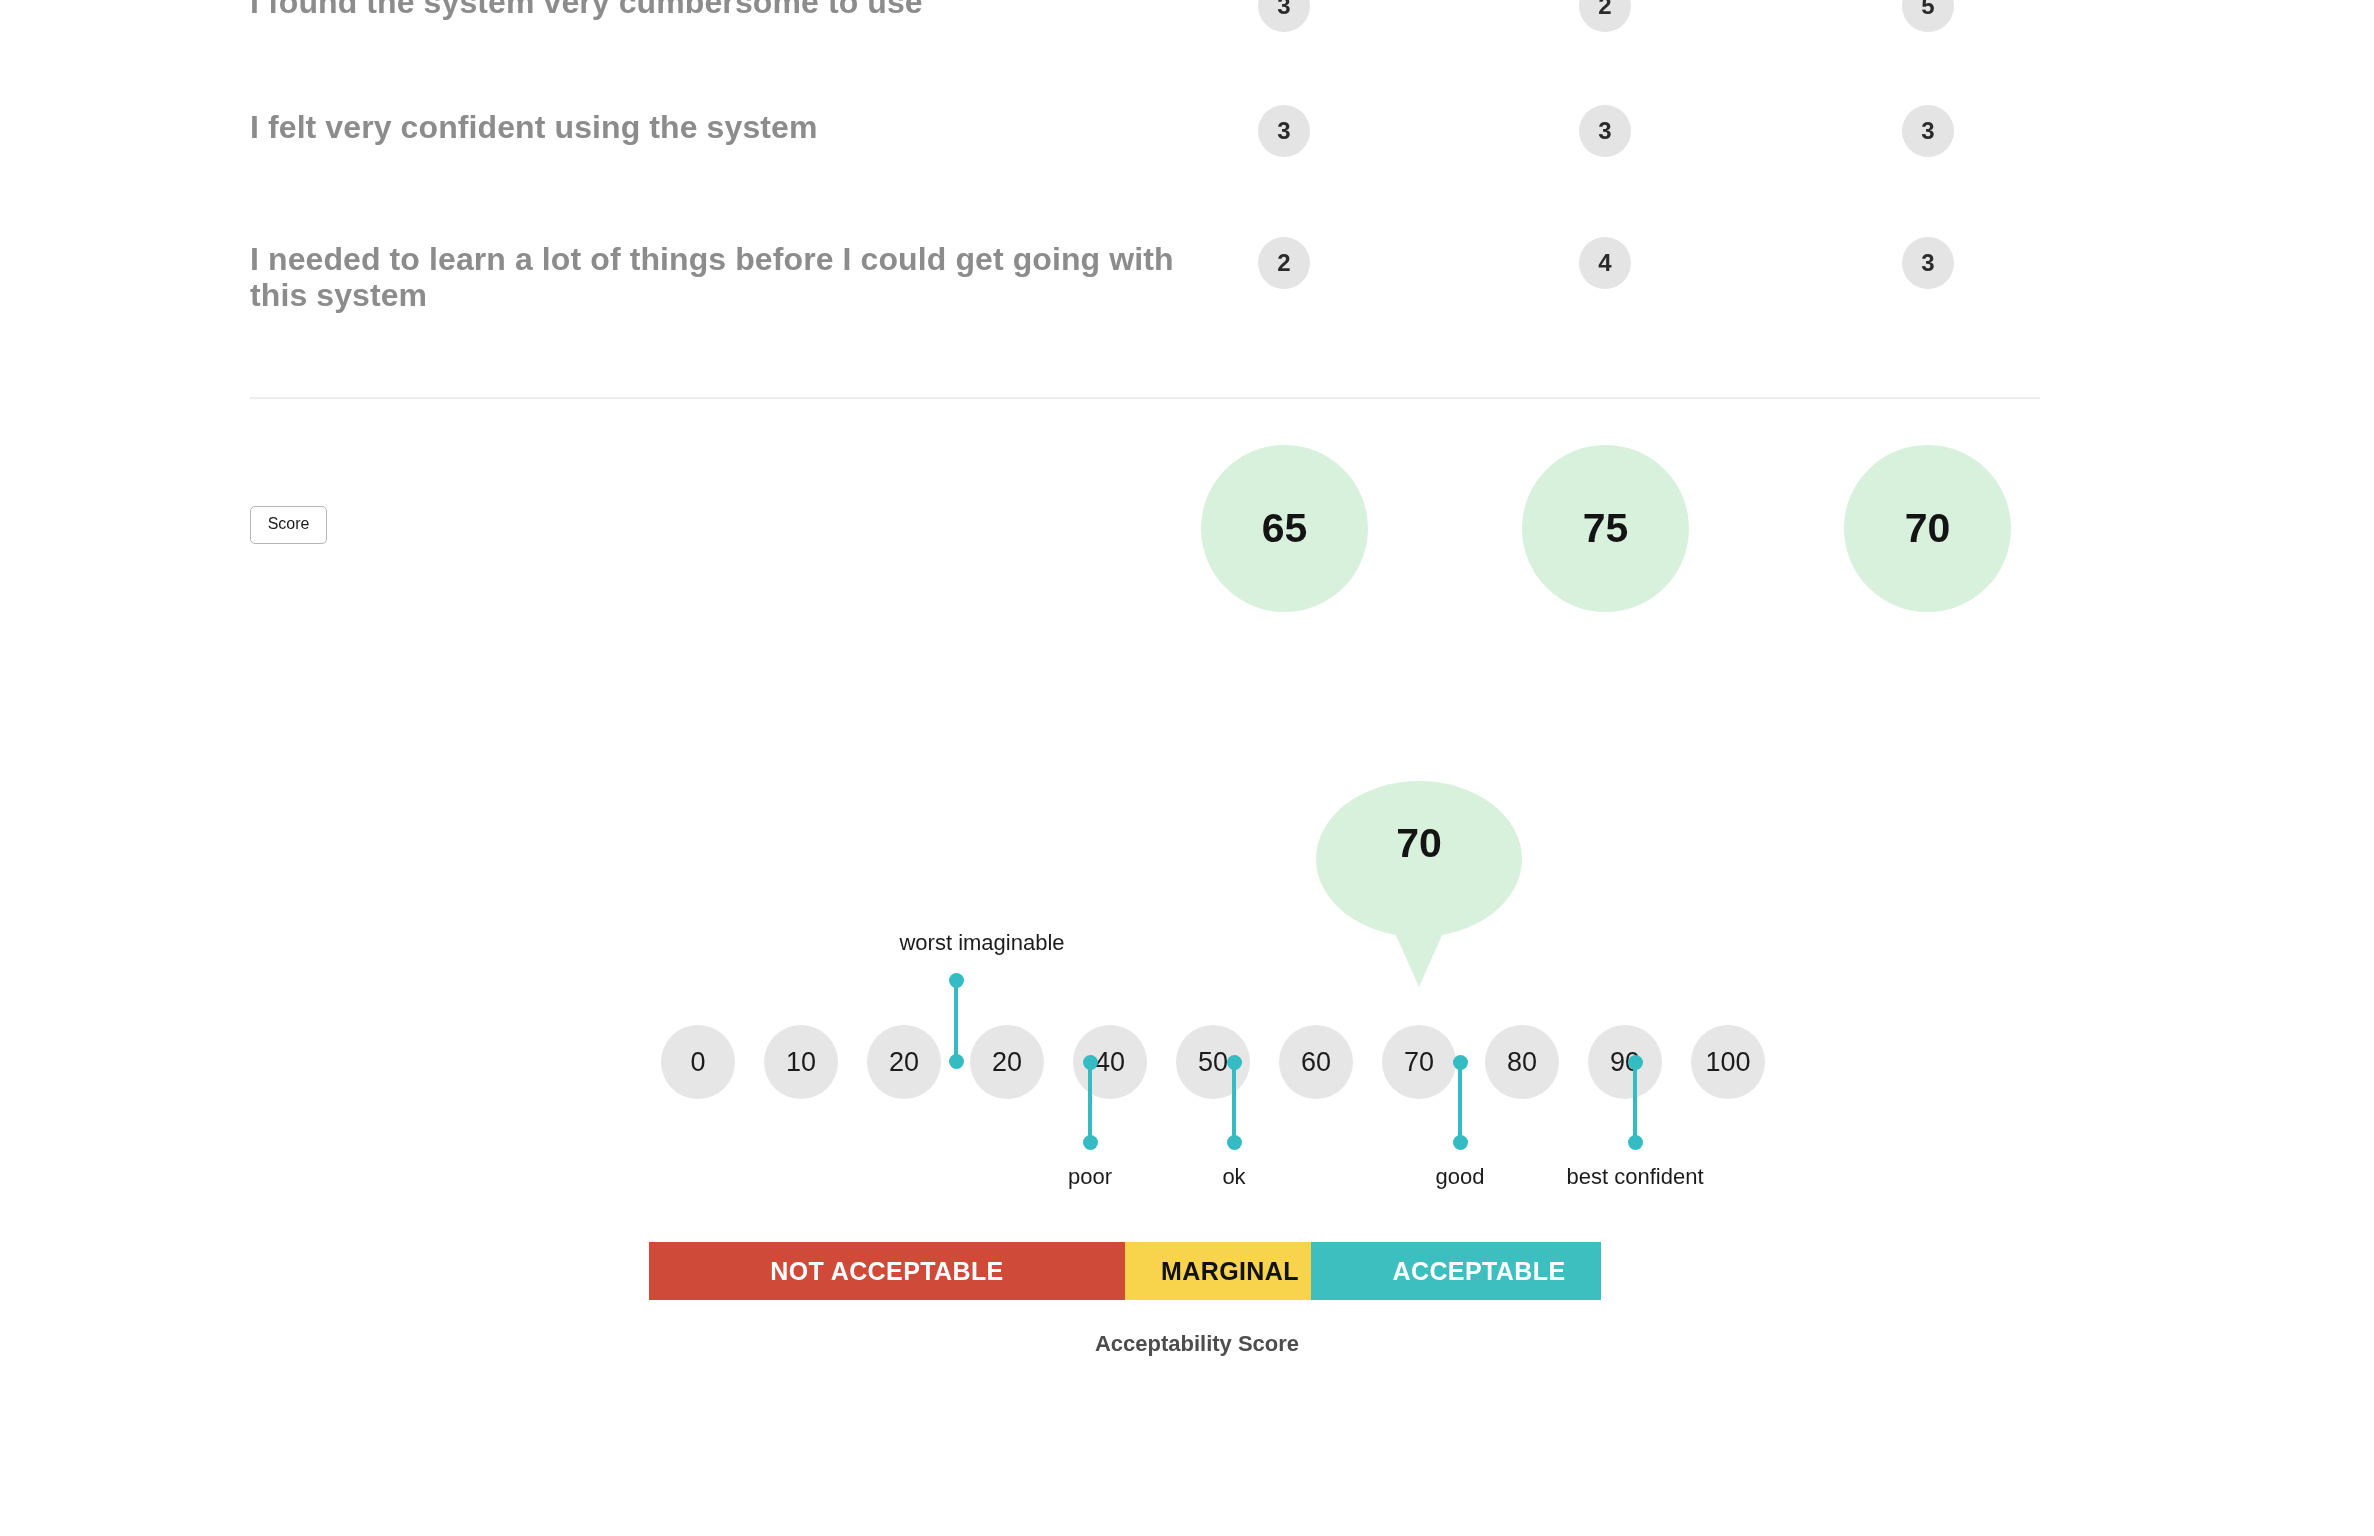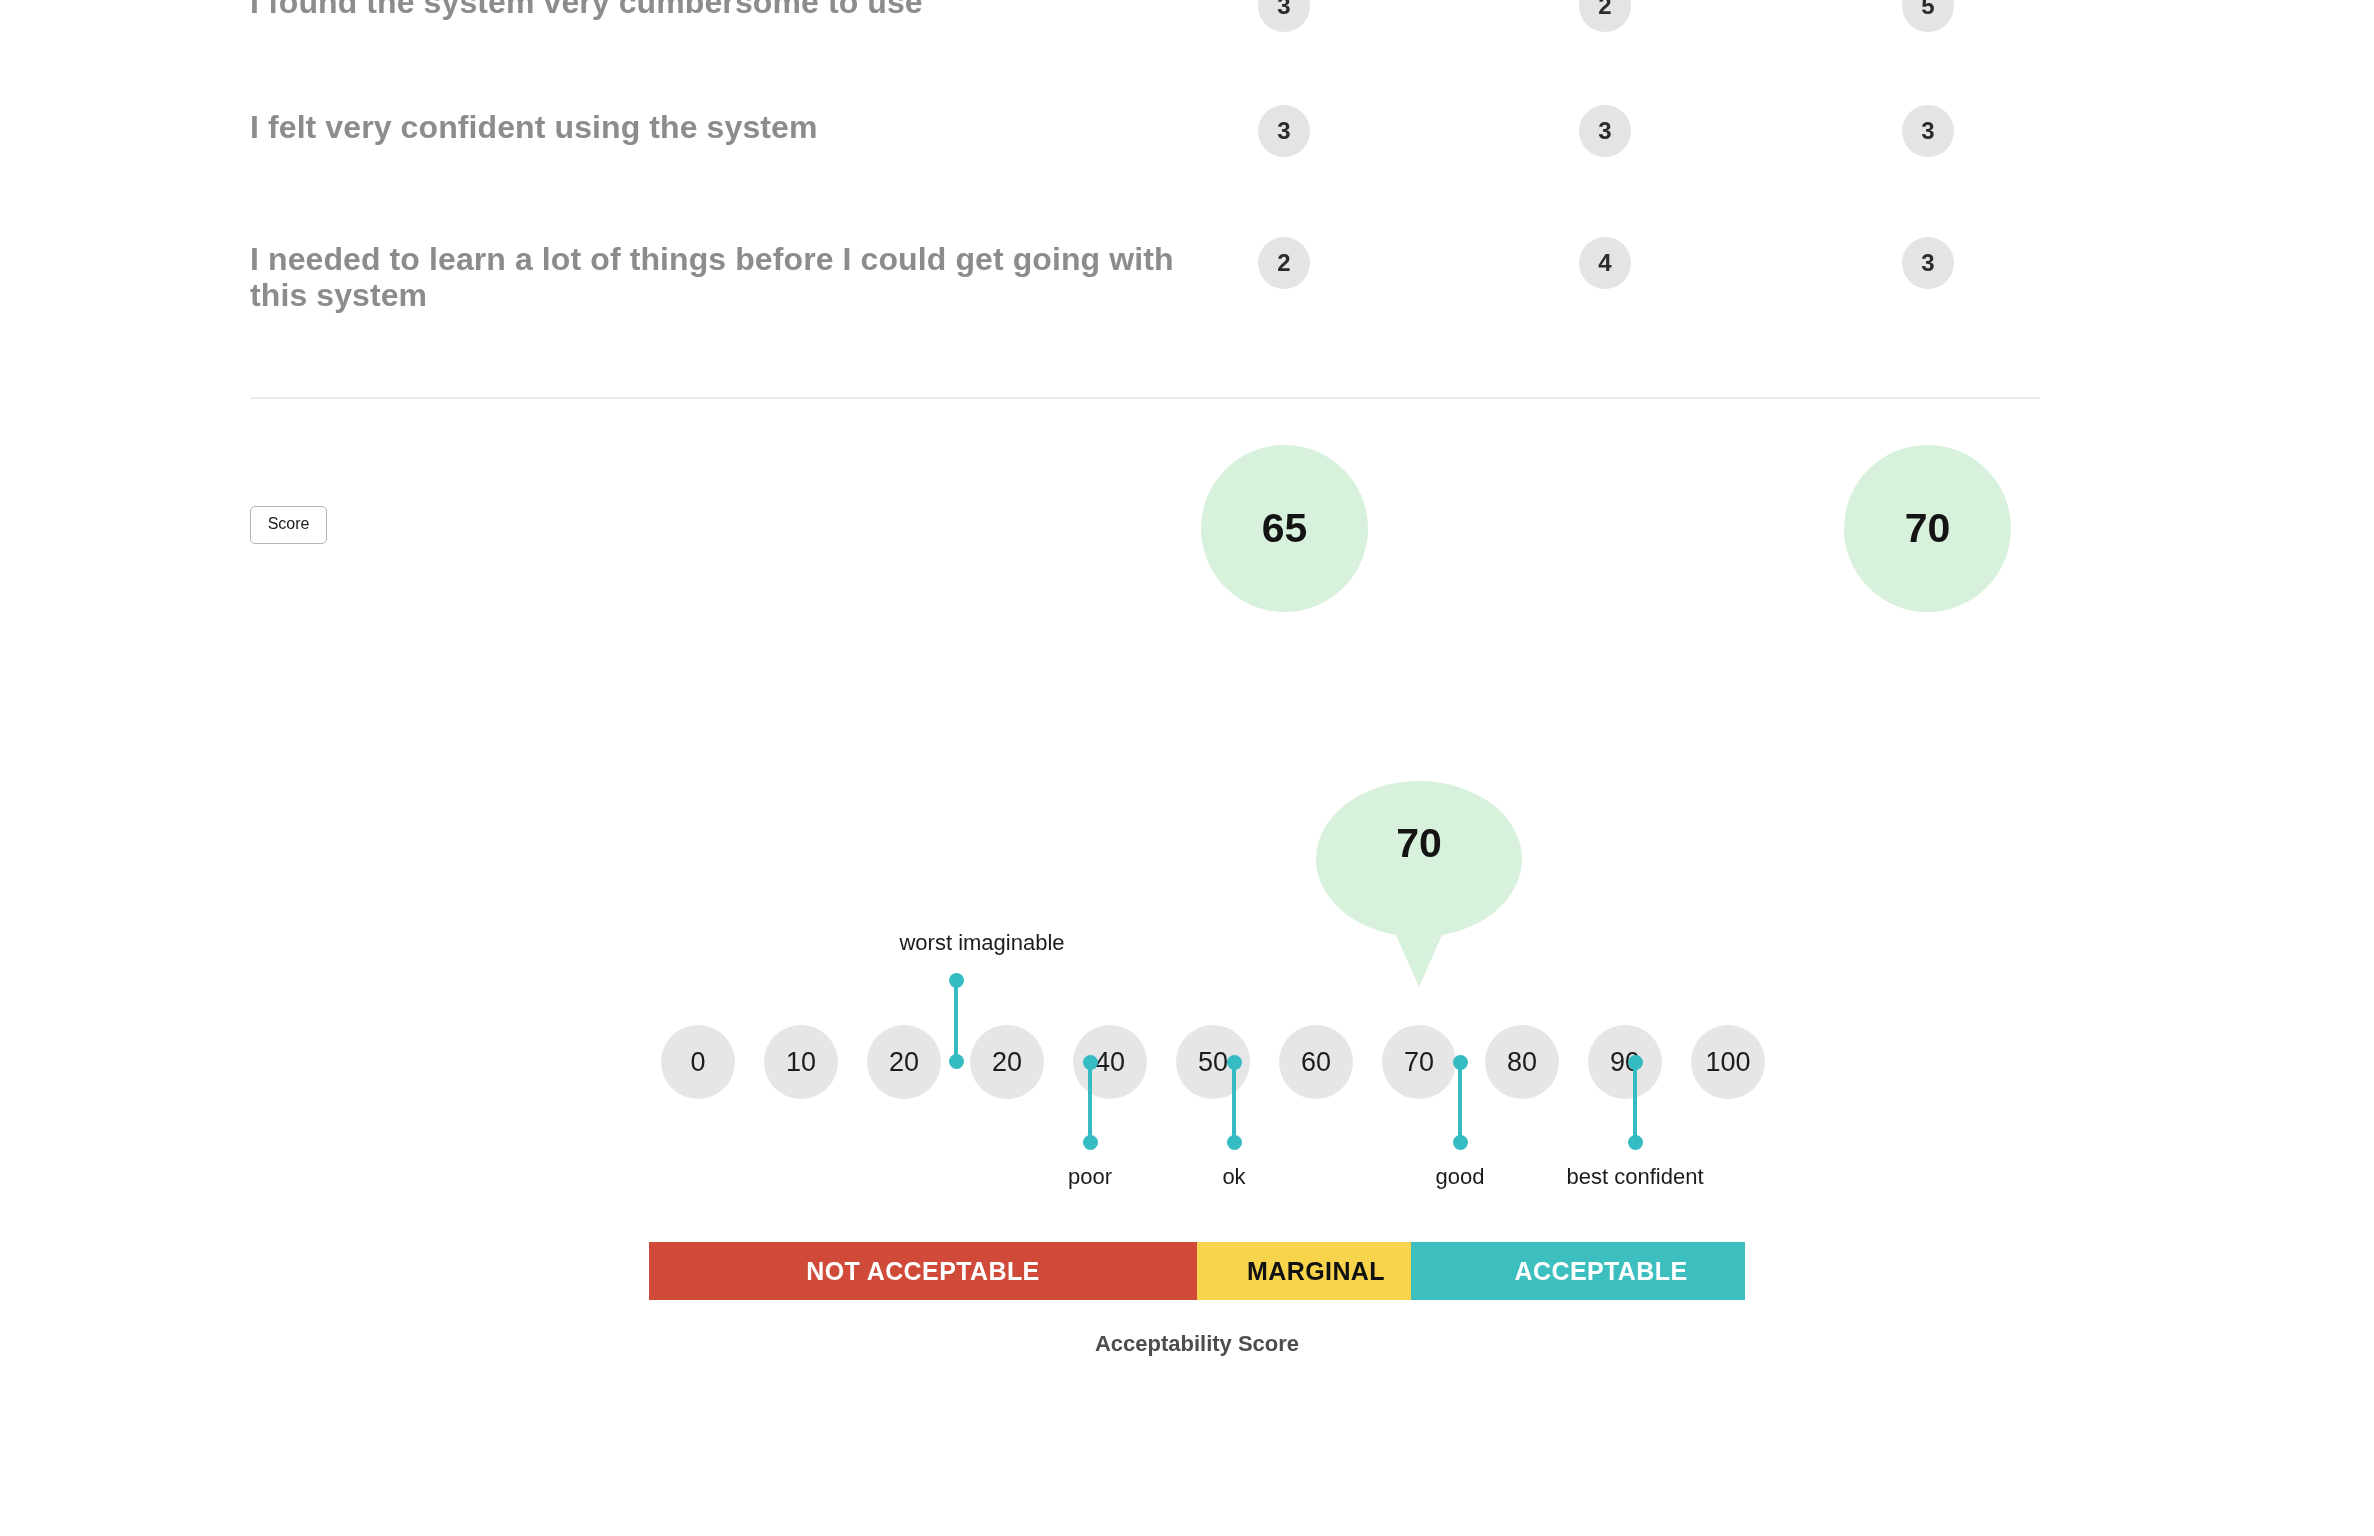--- a/index.html
+++ b/index.html
@@ -166,21 +166,21 @@
     font-weight: bold;
     color: #141414;
     z-index: 2;
   }
 
   
   .accept-bar {
     position: absolute;
     left: 649px;
     top: 1242px;
-    width: 1096px;
+    width: 952px;
     height: 58px;
     display: flex;
   }
   .seg {
     display: flex;
     align-items: center;
     justify-content: center;
     font-size: 25px;
     font-weight: bold;
     letter-spacing: 0.4px;
@@ -224,20 +224,21 @@
         <div class="badge bcol1">4</div>
         <div class="badge bcol2">3</div>
       </div>
     </div>
 
   <div class="divider"></div>
 
   <div class="score-row">
     <div class="score-chip">Score</div>
     <div class="score-circle scol0">65</div>
+    <div class="score-circle scol1">75</div>
     <div class="score-circle scol2">70</div>
   </div>
 
   <div class="gauge" id="gauge">
       <div class="scale-circle" style="left: 698px;">0</div>
       <div class="scale-circle" style="left: 801px;">10</div>
       <div class="scale-circle" style="left: 904px;">20</div>
       <div class="scale-circle" style="left: 1007px;">20</div>
       <div class="scale-circle" style="left: 1110px;">40</div>
       <div class="scale-circle" style="left: 1213px;">50</div>

